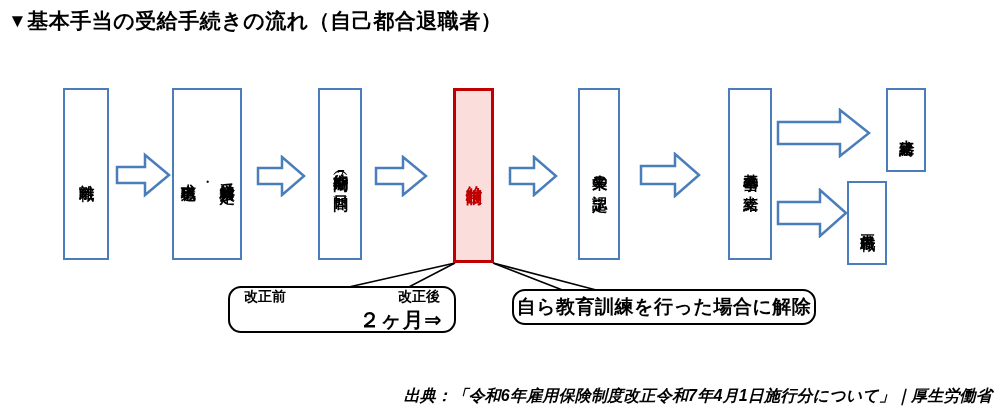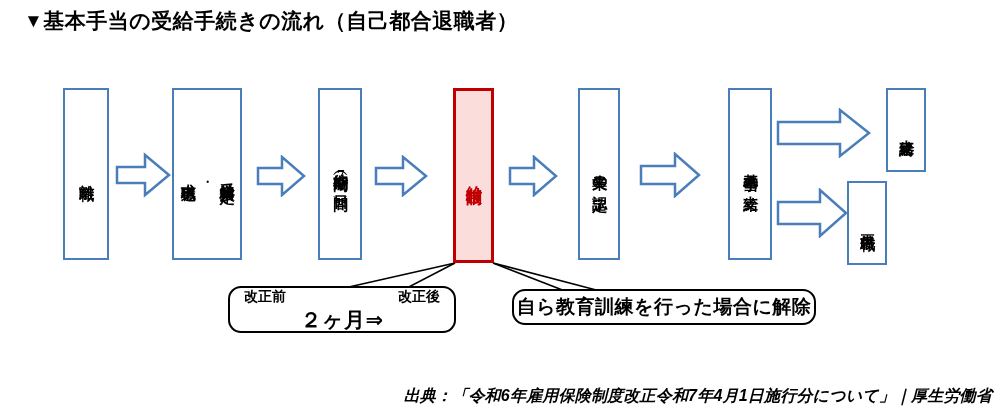--- a/index.html
+++ b/index.html
@@ -12,21 +12,21 @@
     height: 415px;
     position: relative;
     overflow: hidden;
     font-family: "Liberation Sans", "DejaVu Sans", sans-serif;
     color: #000000;
   }
 
   
   #title-bar {
     position: absolute;
-    left: 24px;
+    left: 8px;
     top: 7px;
     font-size: 21px;
     font-weight: 700;
     letter-spacing: 0.5px;
     white-space: nowrap;
     line-height: 28px;
   }
   #title-marker {
     font-size: 19px;
     vertical-align: 1px;
@@ -125,21 +125,21 @@
     padding: 0 14px;
     justify-content: space-between;
     font-weight: 600;
   }
   .co-row-values {
     display: flex;
     width: 100%;
     font-size: 21px;
     box-sizing: border-box;
     padding: 0 12px;
-    justify-content: center;
+    justify-content: flex-end;
     align-items: center;
     font-weight: 600;
     letter-spacing: 0.5px;
   }
   #callout-right-text {
     font-size: 19px;
     font-weight: 600;
     letter-spacing: 0.5px;
     white-space: nowrap;
   }

